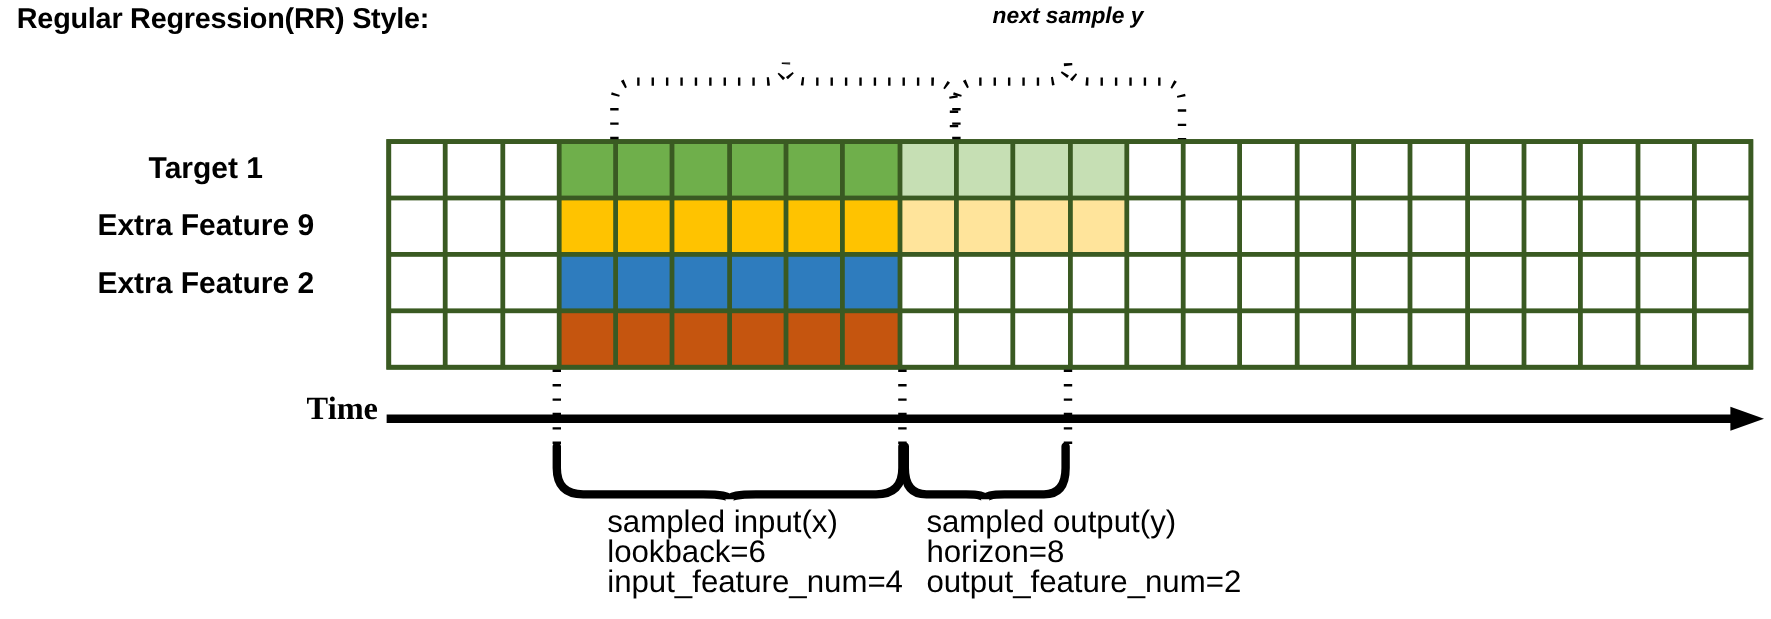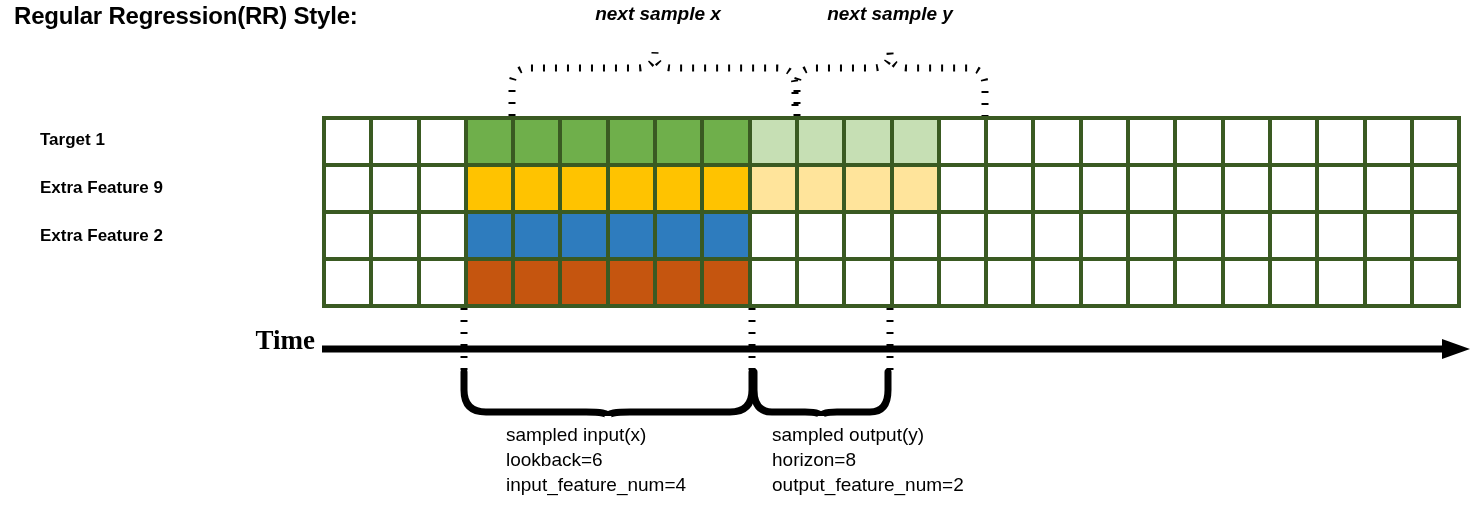--- a/index.html
+++ b/index.html
@@ -46,22 +46,22 @@
   #row-labels {
     position: absolute;
     left: 40px;
     top: 116px;
     width: 275px;
     height: 192px;
   }
   .row-label {
     height: 48px;
     line-height: 48px;
-    text-align: left;
-    font-size: 17px;
+    text-align: center;
+    font-size: 25px;
     font-weight: bold;
     white-space: nowrap;
     padding-right: 12px;
     box-sizing: border-box;
   }
 
   
   #grid {
     position: absolute;
     left: 322px;
@@ -107,21 +107,21 @@
     position: absolute;
     left: 322px;
     top: 337px;
     width: 1150px;
     height: 24px;
   }
 
   
   .caption {
     position: absolute;
-    font-size: 19px;
+    font-size: 26px;
     line-height: 25px;
     white-space: nowrap;
   }
   #cap-input  { left: 506px; top: 422px; }
   #cap-output { left: 772px; top: 422px; }
 
   
   #overlay {
     position: absolute;
     left: 0;
@@ -131,21 +131,20 @@
     pointer-events: none;
   }
 </style>
 </head>
 <body>
 
 <div id="stage">
 
   <div id="title">Regular Regression(RR) Style:</div>
 
-  <div class="anno-top" id="anno-x">next sample x</div>
   <div class="anno-top" id="anno-y">next sample y</div>
 
   <div id="row-labels">
     <div class="row-label">Target 1</div>
     <div class="row-label">Extra Feature 9</div>
     <div class="row-label">Extra Feature 2</div>
   </div>
 
   <div id="grid">
       <div class="grid-row">

